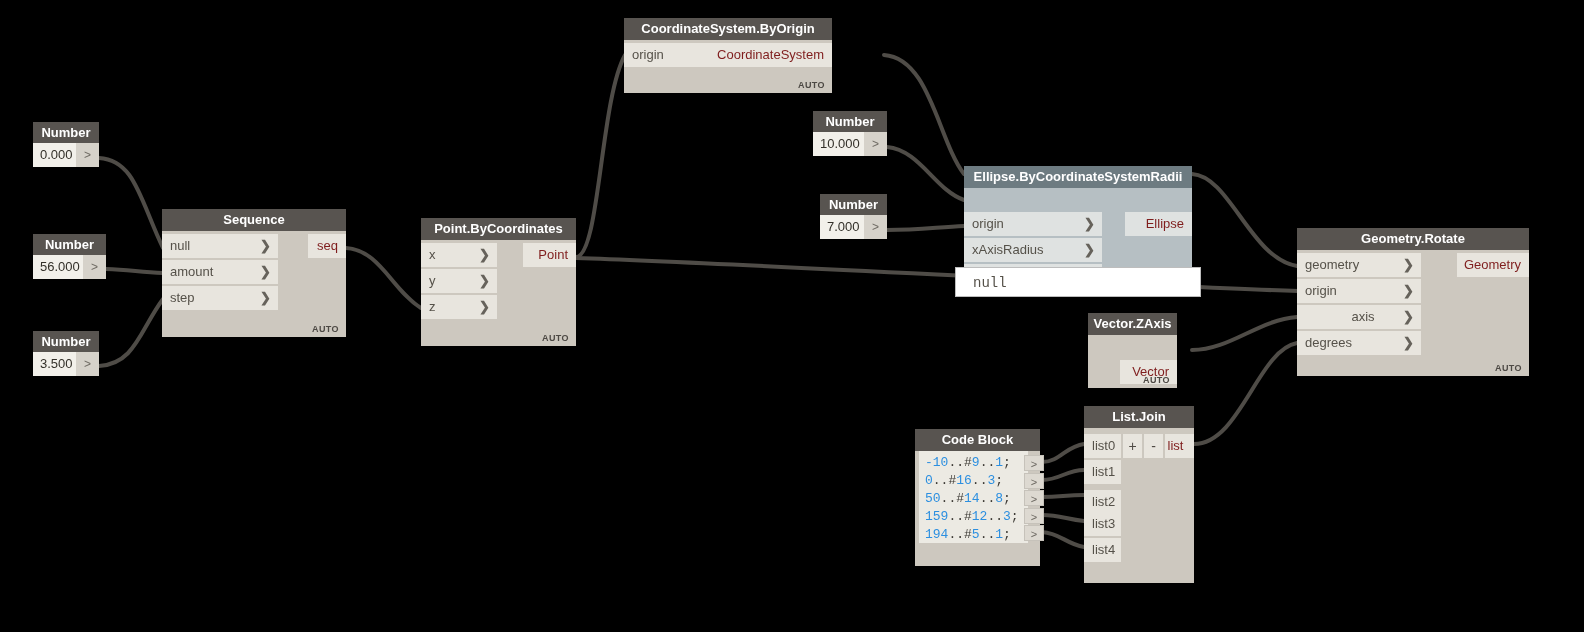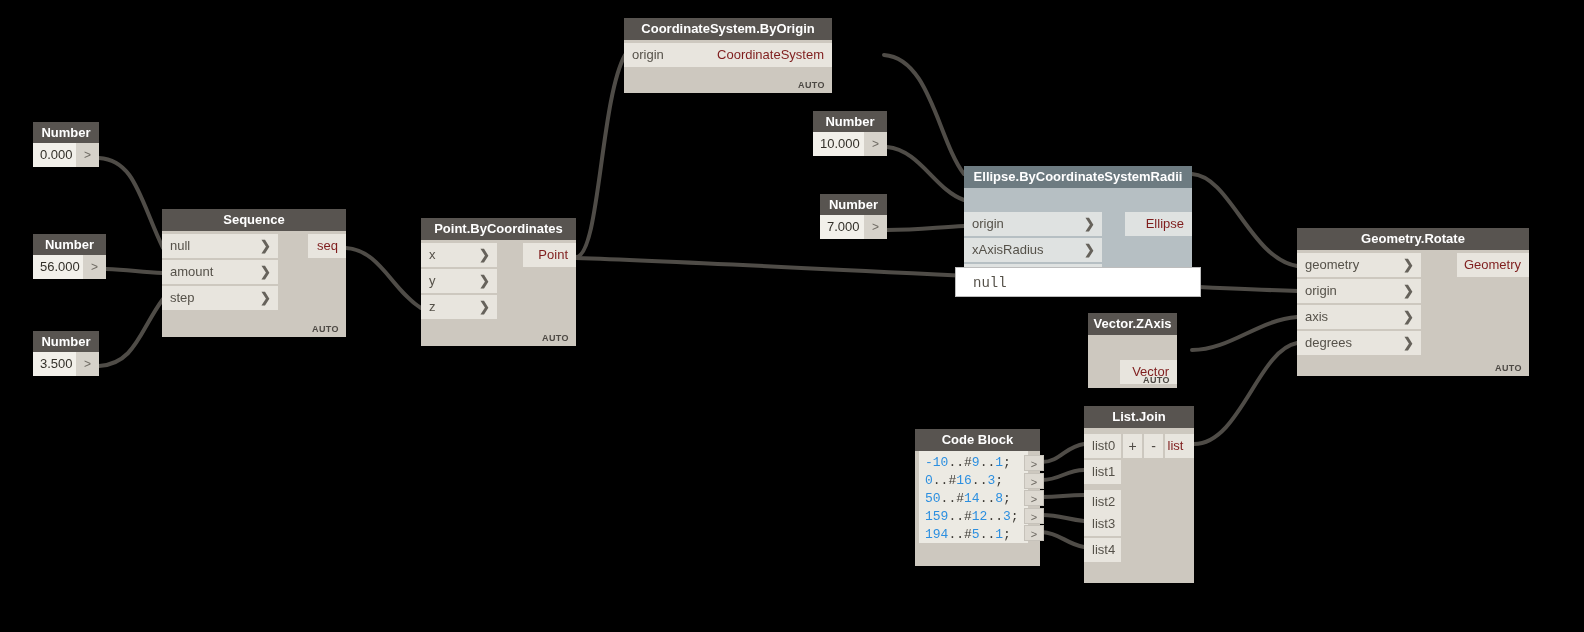--- a/index.html
+++ b/index.html
@@ -333,21 +333,21 @@
     <div class="node-header">Geometry.Rotate</div>
     <div class="node-body" style="height:126px;">
       <div class="port" style="left:0; top:3px; width:124px;">
         <span>geometry</span>
         <span class="caret">❯</span>
       </div>
       <div class="port" style="left:0; top:29px; width:124px;">
         <span>origin</span>
         <span class="caret">❯</span>
       </div>
-      <div class="port" style="left:0; top:55px; width:124px;">
+      <div class="port" style="left:0; top:55px; width:124px;text-align:center;">
         <span>axis</span>
         <span class="caret">❯</span>
       </div>
       <div class="port" style="left:0; top:81px; width:124px;">
         <span>degrees</span>
         <span class="caret">❯</span>
       </div>
       <div class="outport" style="right:0; top:3px; width:72px;">Geometry</div>
       <div class="auto-label">AUTO</div>
     </div>

